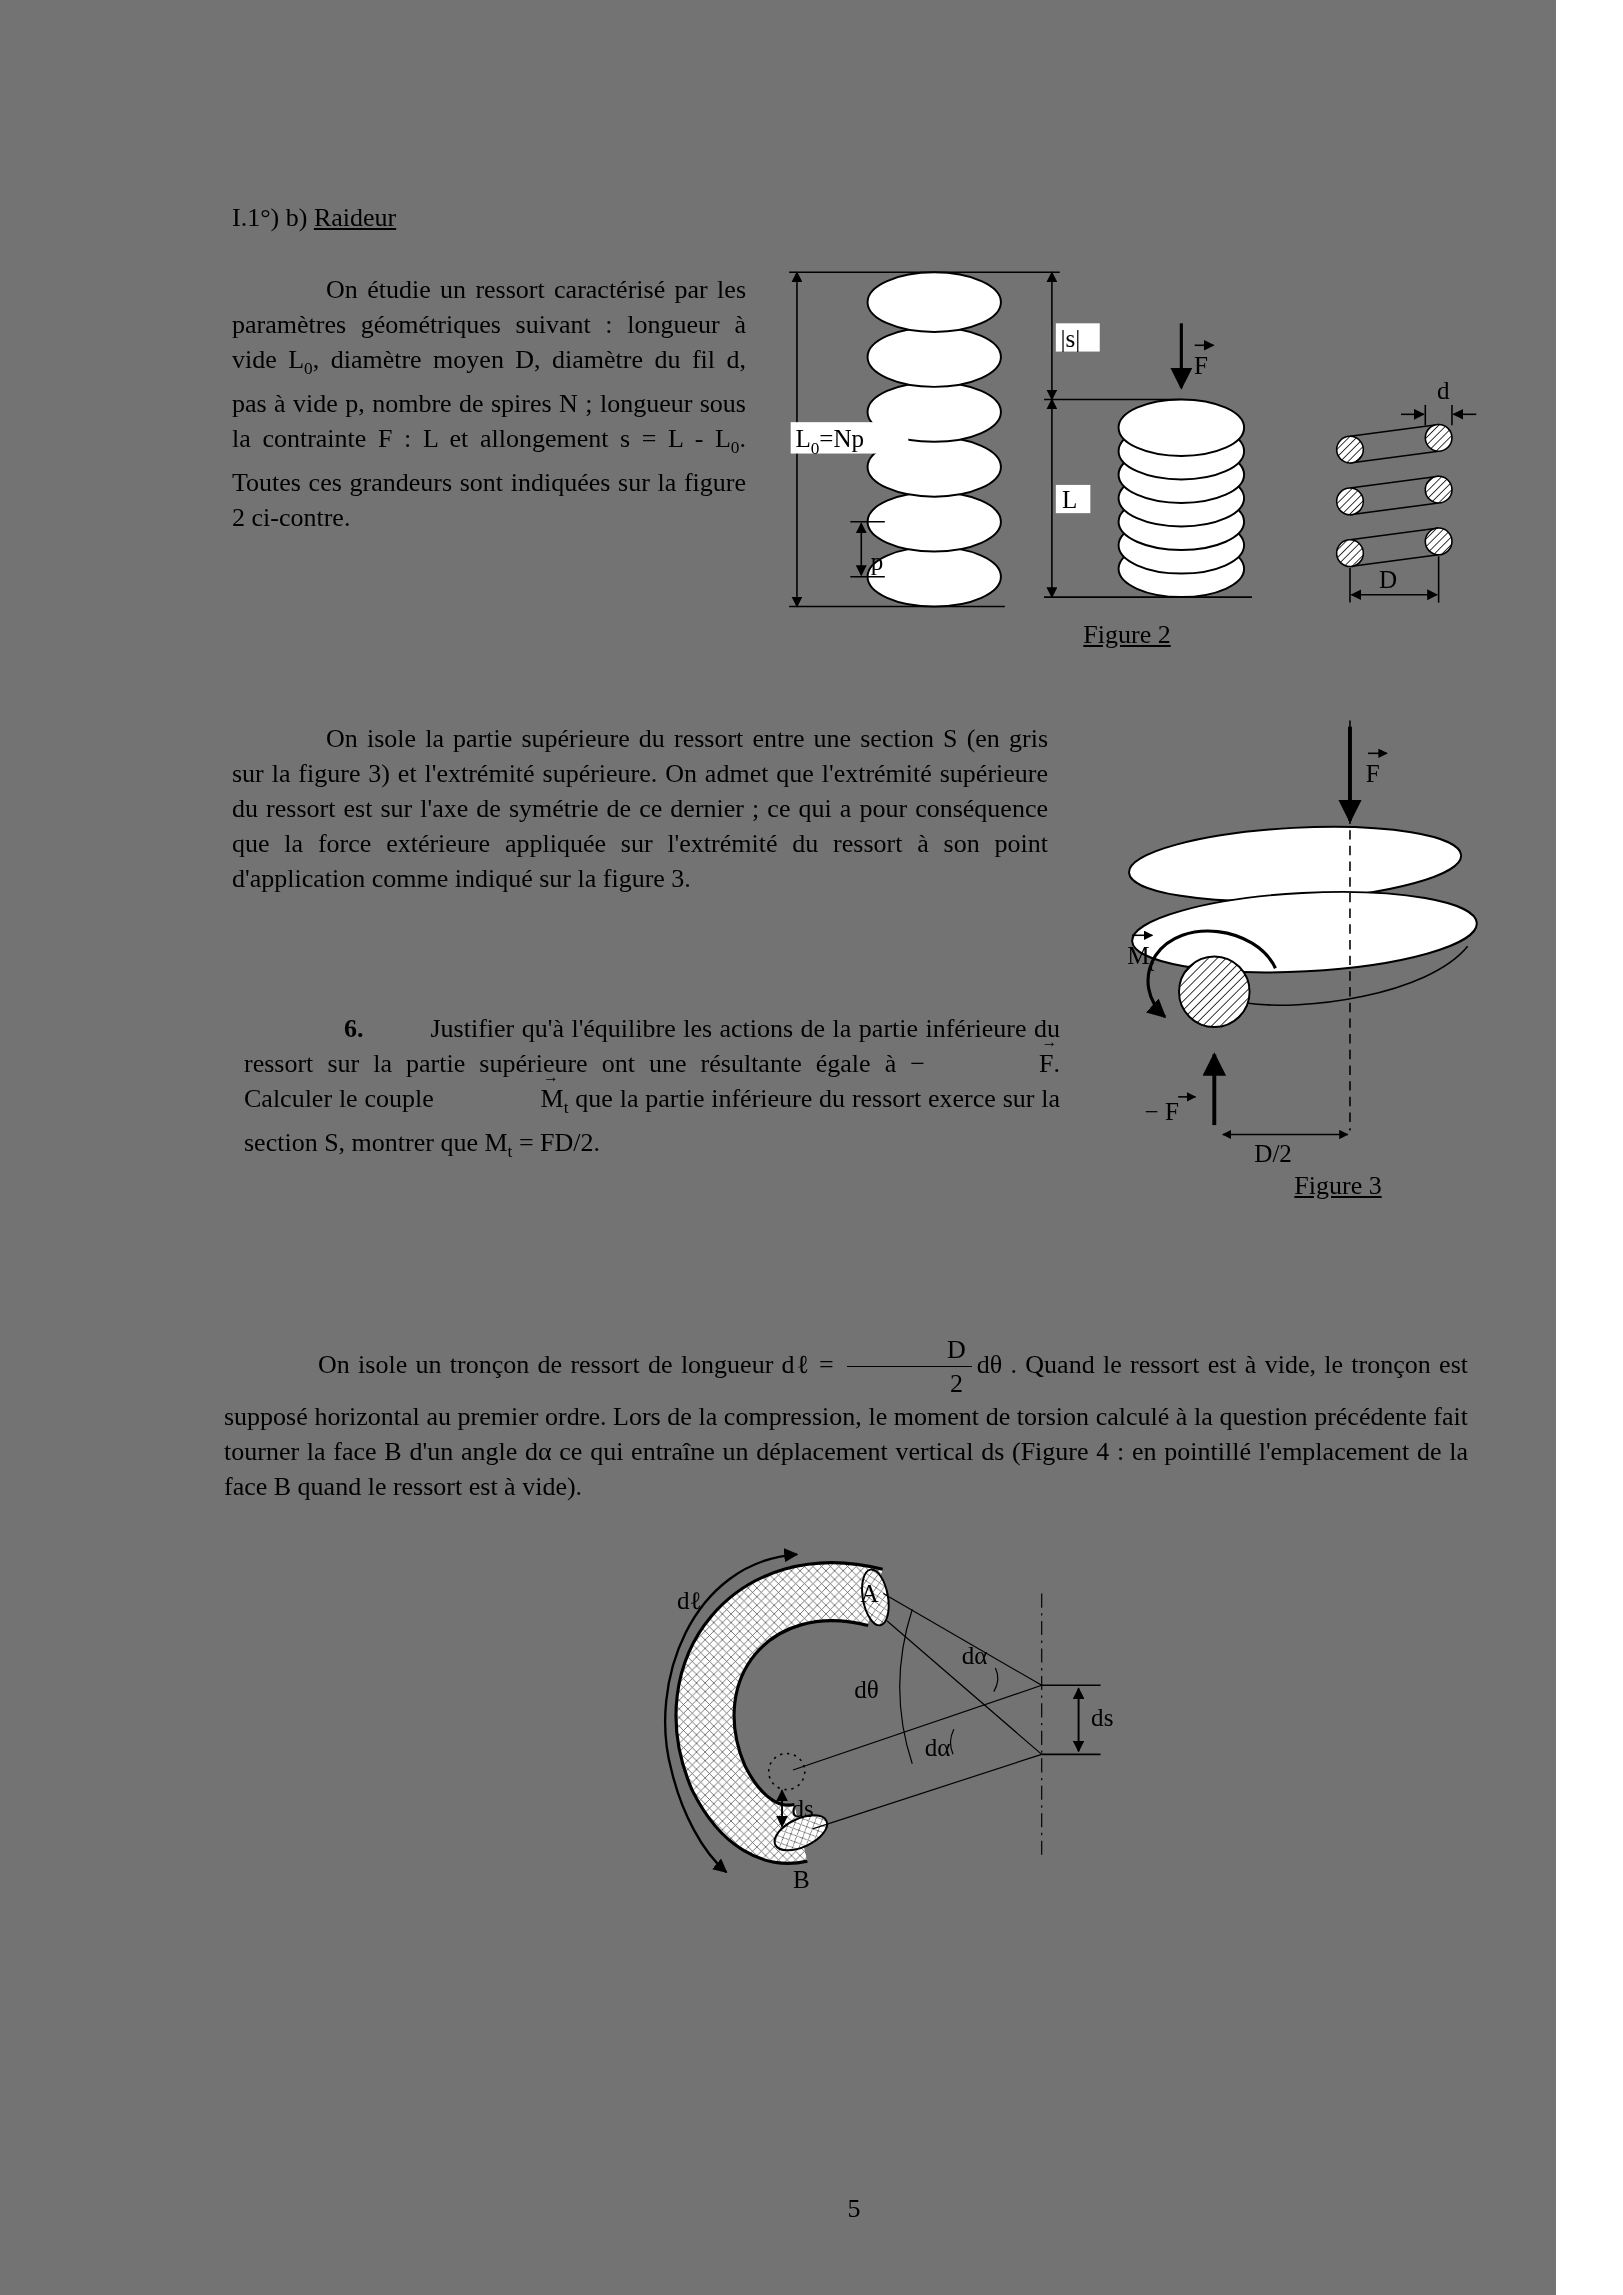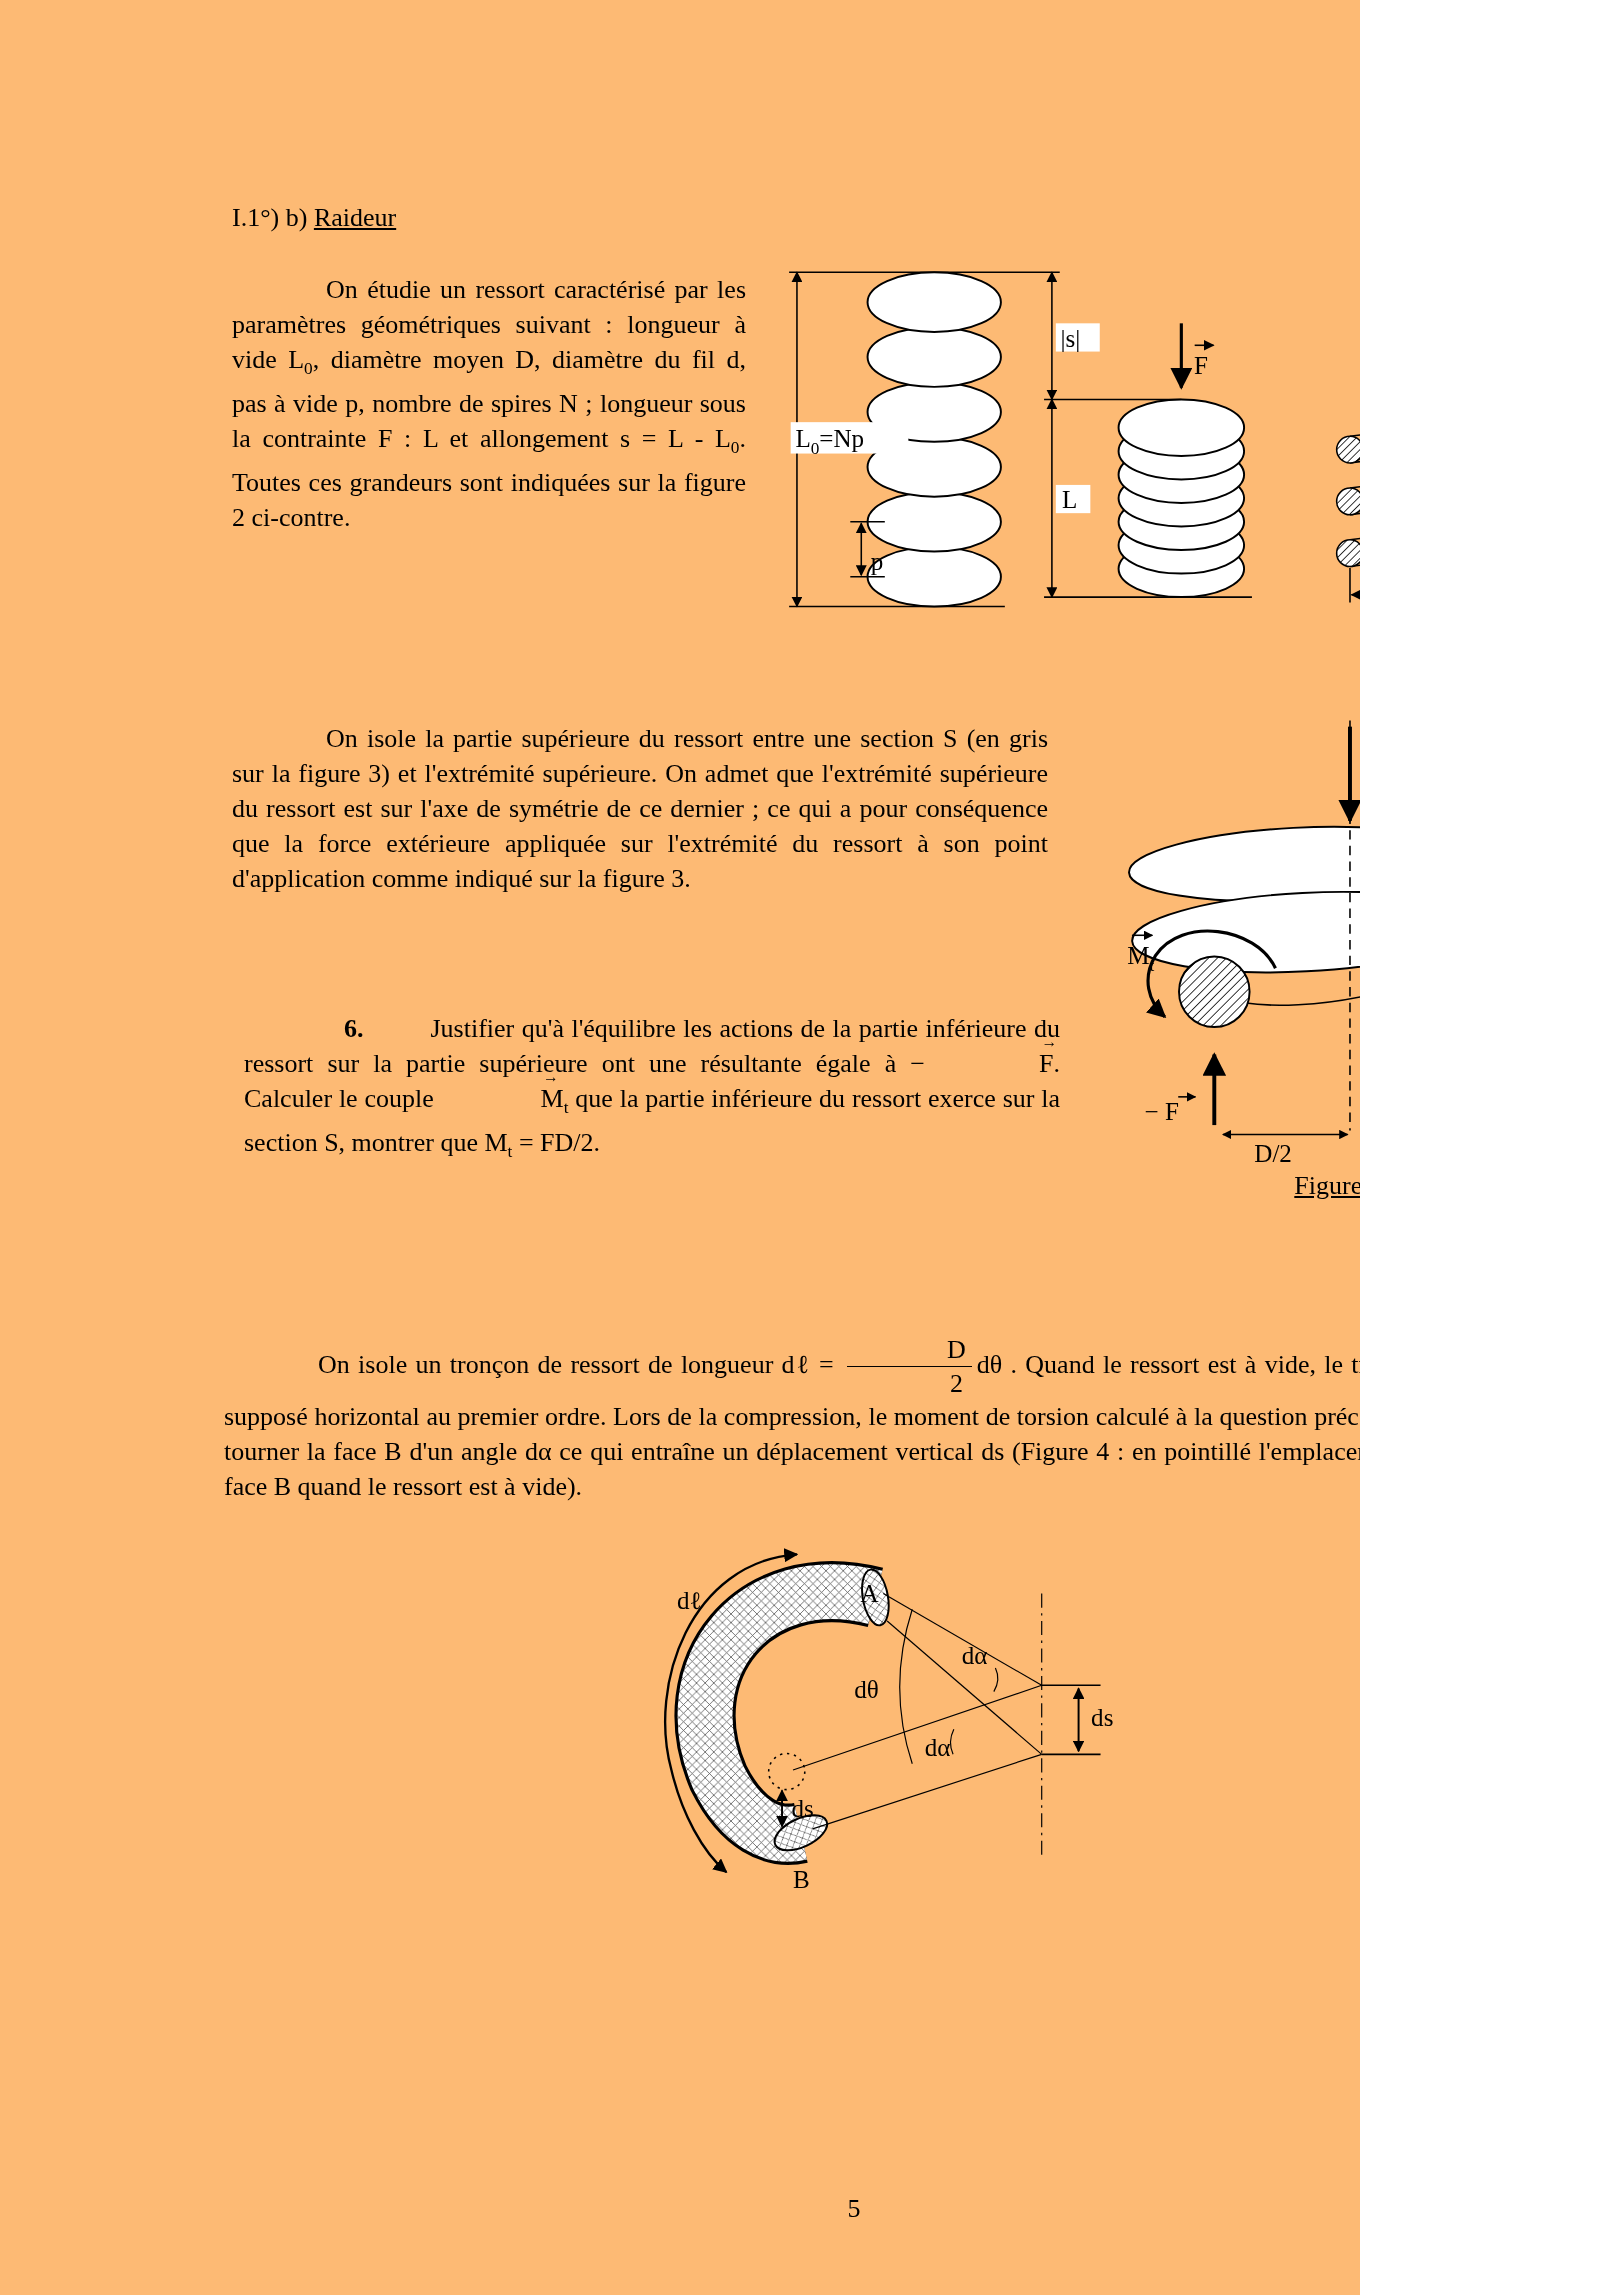--- a/index.html
+++ b/index.html
@@ -1,18 +1,18 @@
 <!DOCTYPE html>
 <html style="font-size:12.6px"><head>
 <meta charset="utf-8">
 <style>
   * { margin:0; padding:0; box-sizing:border-box; }
   html,body { background:#ffffff; }
   .page {
-    position:relative; width:1360px; height:2295px; background:#fdba74;
+    position:relative; width:1556px; height:2295px; background:#737373;
     font-family:"Liberation Serif","DejaVu Serif",serif;
     font-size:26px; color:#000; overflow:hidden;
   }
   .abs { position:absolute; }
   .para { text-align:justify; line-height:35px; }
   .indent { text-indent:94px; }
   .caption { text-align:center; text-decoration:underline; }
   .u { text-decoration:underline; }
   .tab { display:inline-block; width:67px; }
   b { font-weight:bold; }
@@ -134,20 +134,21 @@
     </g>
 
     <g>
       <line class="thin" x1="735" y1="394" x2="735" y2="438"></line>
       <line class="thin" x1="848" y1="379" x2="848" y2="438"></line>
       <line class="thin" x1="737" y1="428" x2="846" y2="428" marker-start="url(#ah2)" marker-end="url(#ah2)"></line>
       <text x="772" y="420">D</text>
     </g>
   </svg>
 
+  <div class="abs caption" style="left:813px; top:620px; width:628px;">Figure 2</div>
 
   <div class="abs para indent" style="left:232px; top:721px; width:816px;">On isole la partie supérieure du ressort entre une section S (en gris sur la figure 3) et l'extrémité supérieure. On admet que l'extrémité supérieure du ressort est sur l'axe de symétrie de ce dernier ; ce qui a pour conséquence que la force extérieure appliquée sur l'extrémité du ressort à son point d'application comme indiqué sur la figure 3.</div>
 
   <div class="abs para" style="left:244px; top:1011px; width:816px; text-indent:100px;">
     <b>6.</b><span class="tab"></span><span>Justifier qu'à l'équilibre les actions de la partie inférieure du ressort sur la partie supérieure ont une résultante égale à </span><span>− </span><span class="vec"><span class="vhat">→</span><span>F</span></span><span>. Calculer le couple </span><span class="vec"><span class="vhat">→</span><span>M</span></span><sub class="small">t</sub><span> que la partie inférieure du ressort exerce sur la section S, montrer que M</span><sub class="small">t</sub><span> =  FD/2.</span>
   </div>
 
   <svg class="abs" style="left:1099px; top:703px;font-size:33px" width="400" height="463" viewBox="0 0 510 590">
     <defs>
       <marker id="ah3" viewBox="0 0 10 10" refX="9" refY="5" markerWidth="6" markerHeight="6" orient="auto-start-reverse">

